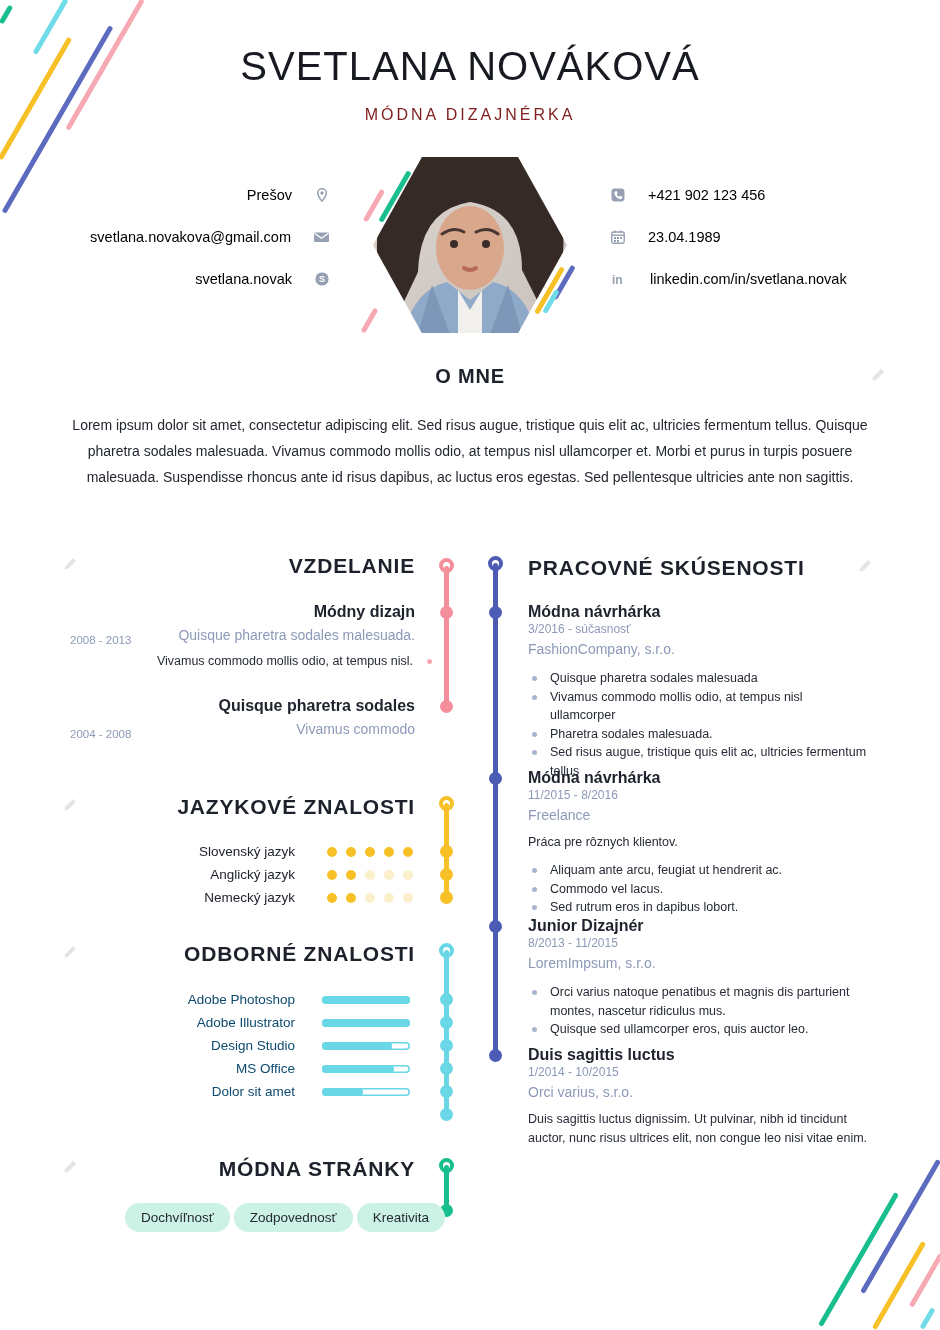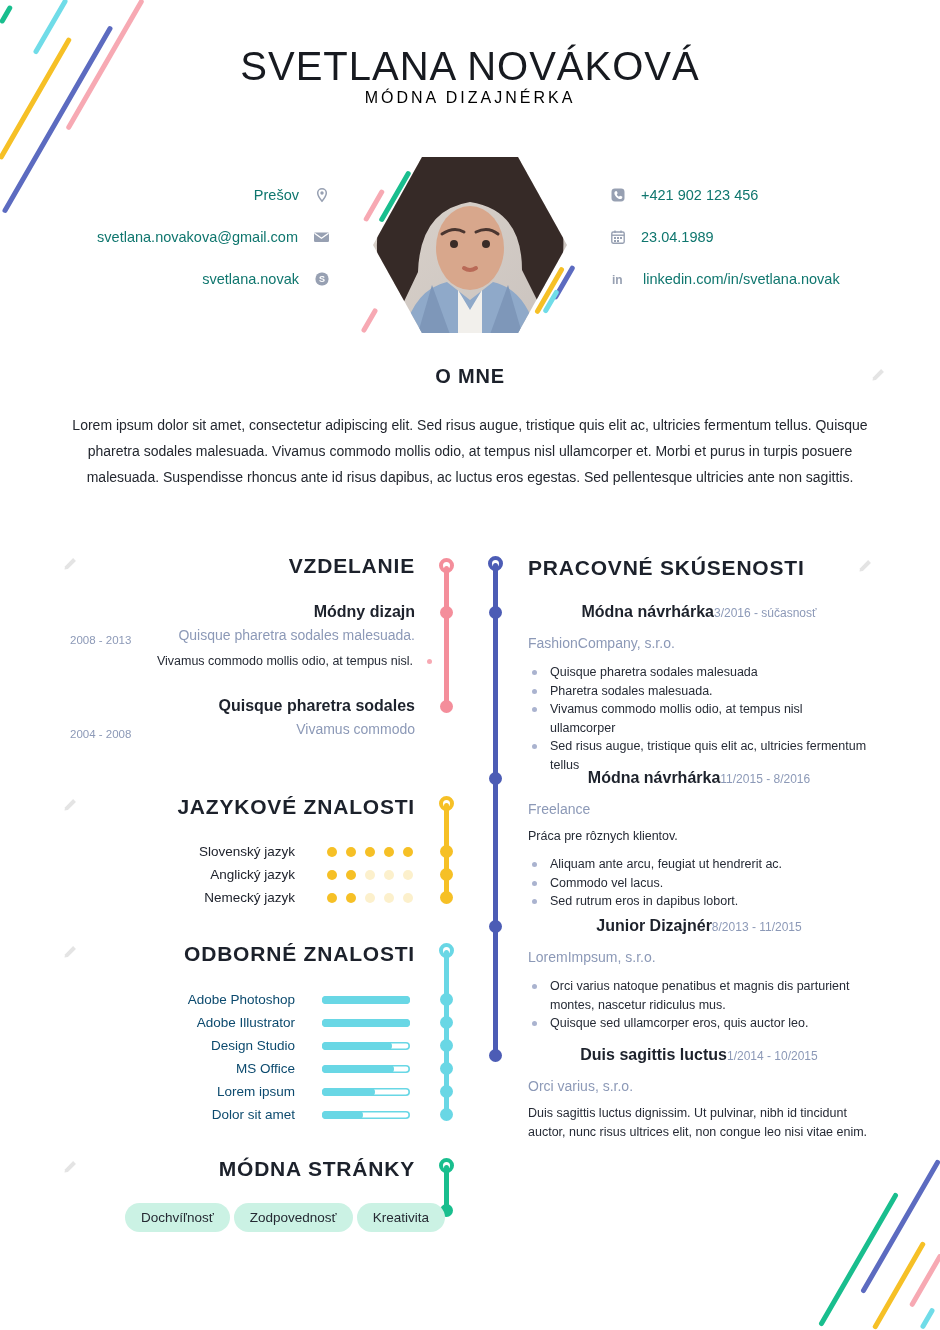--- a/index.html
+++ b/index.html
@@ -18,27 +18,27 @@
   html,body{background:#fff;}
   body{font-family:"Liberation Sans", sans-serif; color:var(--dark);}
   .sheet{position:relative;width:940px;height:1330px;background:#fff;overflow:hidden;margin:0 auto;}
 
   
   .stripe{position:absolute;height:5px;border-radius:3px;transform:rotate(-60deg);}
 
   
   .header{position:absolute;left:0;top:44px;width:940px;text-align:center;}
   .name{font-size:40px;font-weight:500;letter-spacing:1px;color:#171A20;}
-  .subtitle{font-size:16px;font-weight:500;letter-spacing:3px;color:#000000;}
+  .subtitle{margin-top:17px;font-size:16px;font-weight:500;letter-spacing:3px;color:#7f1d1d;}
 
   
   .contact-col{position:absolute;top:174px;width:272px;}
   .contact-col.left{left:58px;}
   .contact-col.right{left:610px;}
-  .contact-row{height:42px;display:flex;align-items:center;gap:15px;font-size:14.5px;color:#0f766e;}
+  .contact-row{height:42px;display:flex;align-items:center;gap:22px;font-size:14.5px;color:#000000;}
   .contact-col.left .contact-row{justify-content:flex-end;}
   .contact-row svg{flex:0 0 auto;}
 
   
   .photo-wrap{position:absolute;left:372px;top:150px;width:196px;height:190px;}
 
   
   .about{position:absolute;left:60px;top:365px;width:820px;text-align:center;}
   .sec-heading{font-size:21px;font-weight:600;letter-spacing:0.8px;color:#1C212B;}
   .about .sec-heading{font-size:20px;text-align:center;}
@@ -77,23 +77,23 @@
   .bar-fill{position:absolute;left:0;top:0;height:8px;border-radius:5px;background:var(--cyan);}
 
   
   .tags{position:absolute;left:65px;top:46px;display:flex;gap:4px;}
   .tag{background:var(--mint);color:#252A33;font-size:13.5px;padding:7px 16px;border-radius:15px;white-space:nowrap;}
 
   
   .exp{position:absolute;left:485px;top:548px;width:392px;height:640px;}
   .exp .sec-heading{position:absolute;left:43px;top:8px;}
   .exp-entry{position:absolute;left:43px;width:342px;}
-  .exp-head{display:flex;justify-content:center;align-items:baseline;}
+  .exp-head{display:flex;justify-content:center;align-items:baseline;flex-direction:column;}
   .exp-dates{font-size:12px;color:var(--muted);white-space:nowrap;}
-  .exp-company{margin-top:12px;font-size:14px;color:var(--muted);line-height:18px;}
+  .exp-company{margin-top:4px;font-size:14px;color:var(--muted);line-height:18px;}
   .exp-desc{margin-top:9px;font-size:12.5px;line-height:19px;color:#262B36;}
   .exp ul{margin-top:11px;list-style:none;}
   .exp li{position:relative;padding-left:22px;font-size:12.5px;line-height:18.5px;color:#262B36;}
   .exp li::before{content:"";position:absolute;left:4px;top:7px;width:5px;height:5px;border-radius:50%;background:#AAB3CF;}
 </style>
 </head>
 <body>
 
 <div class="sheet">
 
@@ -321,26 +321,20 @@
             <span class="bar-fill" style="width: 80%;"></span>
           </span>
       </div>
       <div class="skill-row">
         <span class="skill-label">MS Office</span>
         <span class="bar">
             <span class="bar-fill" style="width: 82%;"></span>
           </span>
       </div>
       <div class="skill-row">
-        <span class="skill-label">Lorem ipsum</span>
-        <span class="bar">
-            <span class="bar-fill" style="width: 60%;"></span>
-          </span>
-      </div>
-      <div class="skill-row">
         <span class="skill-label">Dolor sit amet</span>
         <span class="bar">
             <span class="bar-fill" style="width: 47%;"></span>
           </span>
       </div>
     </div>
   </div>
 
   <div class="lsec" style="top:1157px;height:90px;">
     <svg class="pencil" style="left:3px;top:2px;" viewBox="0 0 16 16">
@@ -370,22 +364,22 @@
     <div class="tl-dot" style="left:4px;top:501px;background:var(--blue);"></div>
 
     <div class="exp-entry" style="top:54px;">
       <div class="exp-head">
         <span class="entry-title">Módna návrhárka</span>
         <span class="exp-dates">3/2016 - súčasnosť</span>
       </div>
       <div class="exp-company">FashionCompany, s.r.o.</div>
       <ul>
         <li>Quisque pharetra sodales malesuada</li>
+        <li>Vivamus commodo mollis odio, at tempus nisl ullamcorper</li>
         <li>Pharetra sodales malesuada.</li>
-        <li>Vivamus commodo mollis odio, at tempus nisl ullamcorper</li>
         <li>Sed risus augue, tristique quis elit ac, ultricies fermentum tellus</li>
       </ul>
     </div>
 
     <div class="exp-entry" style="top:220px;">
       <div class="exp-head">
         <span class="entry-title">Módna návrhárka</span>
         <span class="exp-dates">11/2015 - 8/2016</span>
       </div>
       <div class="exp-company">Freelance</div>

